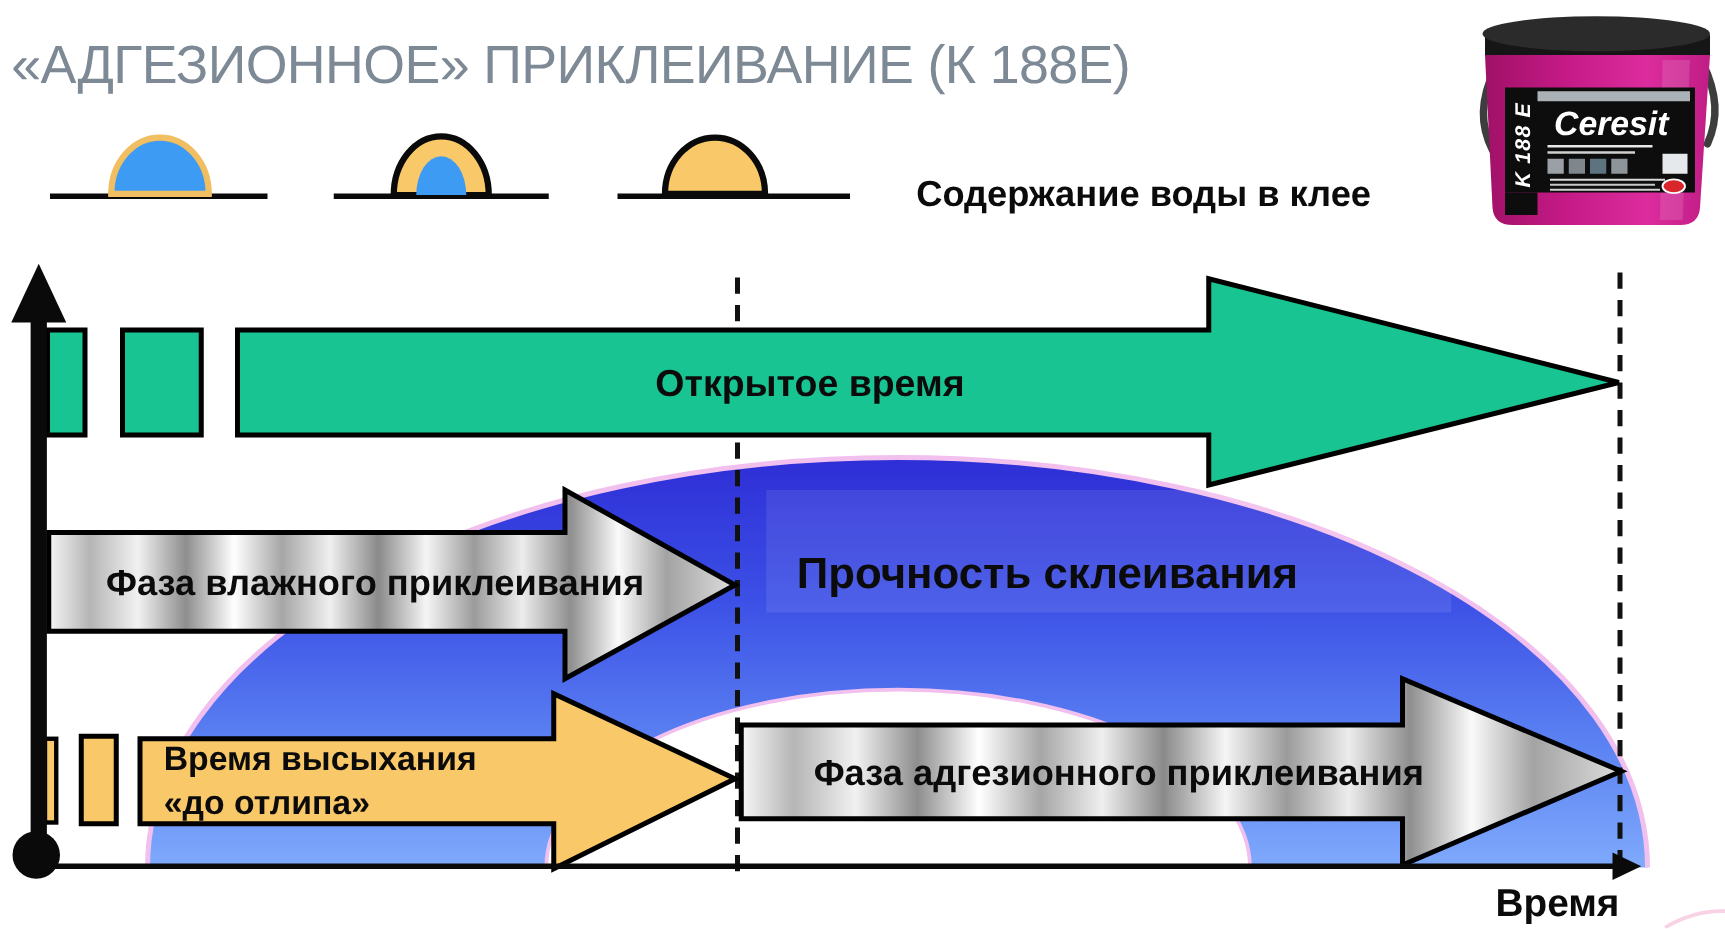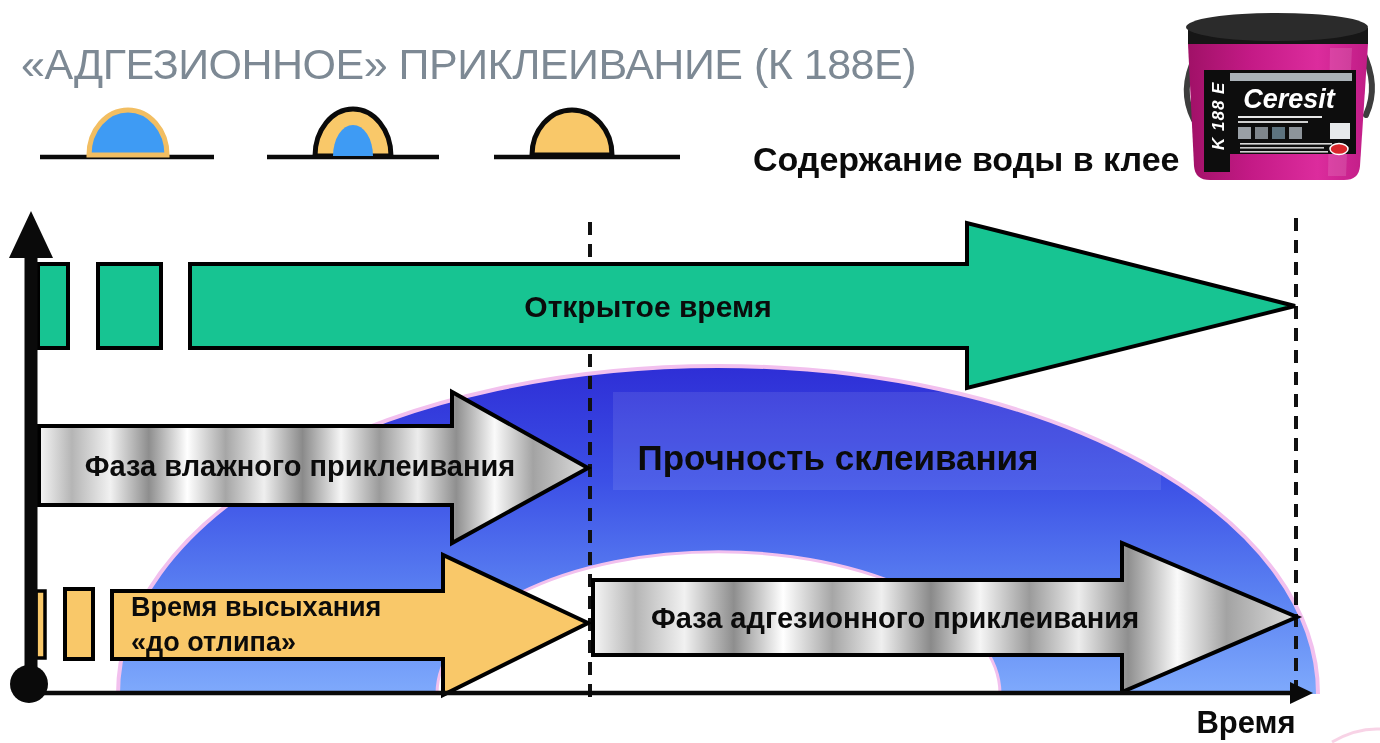--- a/index.html
+++ b/index.html
@@ -5,30 +5,30 @@
   html,body{margin:0;padding:0;background:#ffffff;}
   .slide{
     position:relative;
     width:1380px;height:743px;
     background:#ffffff;
     overflow:hidden;
     font-family:"Liberation Sans", sans-serif;
   }
   .slide-title{
     position:absolute;left:5px;top:24px;
-    margin:16px;
+    margin:4px;
     font-size:43px;
     font-weight:300;
     letter-spacing:-0.5px;
     color:#7D8994;
     white-space:nowrap;
   }
   .water-label{
-    position:absolute;left:753px;top:140px;
-    font-size:34px;font-weight:bold;color:#0b0b0b;
+    position:absolute;left:733px;top:140px;
+    font-size:29px;font-weight:bold;color:#0b0b0b;
     white-space:nowrap;
   }
   svg.layer{position:absolute;left:0;top:0;}
   .arrow-label{font-family:"Liberation Sans",sans-serif;font-weight:bold;fill:#0b0b0b;}
   .lbl-28{font-size:29px;}
   .lbl-27{font-size:27px;}
   .lbl-30{font-size:30px;}
   .lbl-34{font-size:35px;}
   .lbl-31{font-size:31px;}
   .brand-text{font-family:"Liberation Sans",sans-serif;font-weight:bold;font-style:italic;fill:#ffffff;font-size:27px;}

